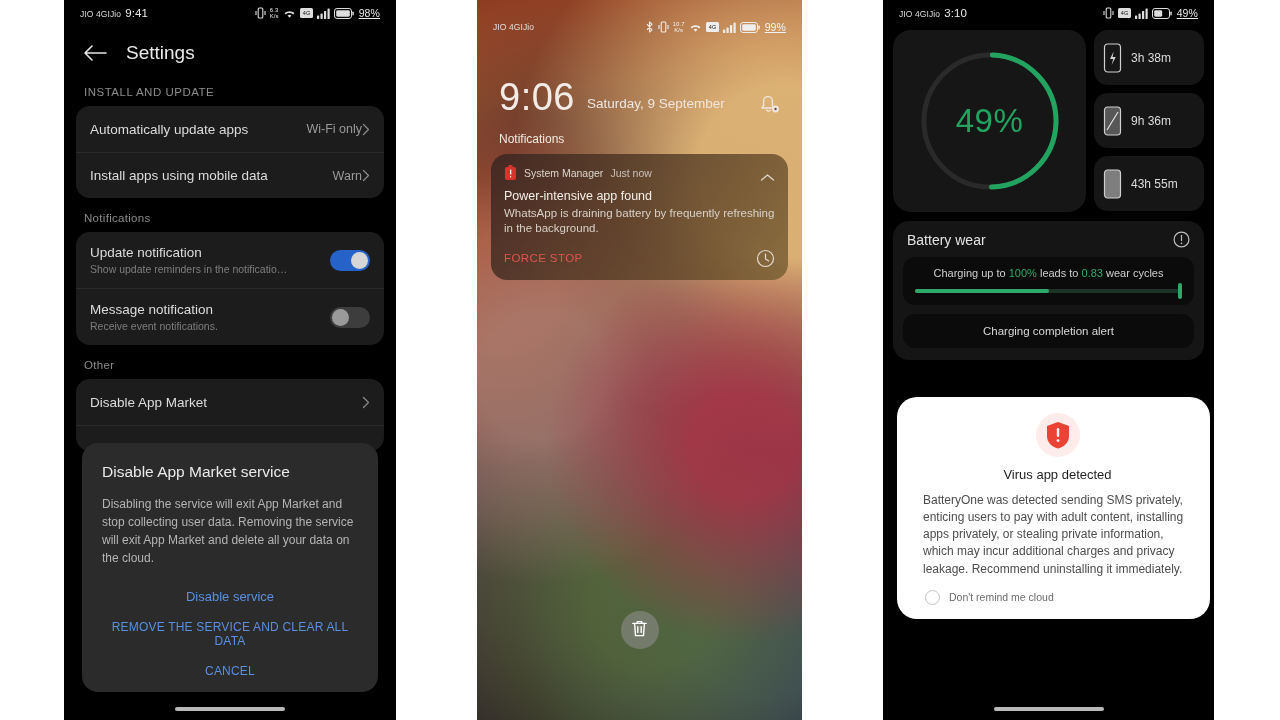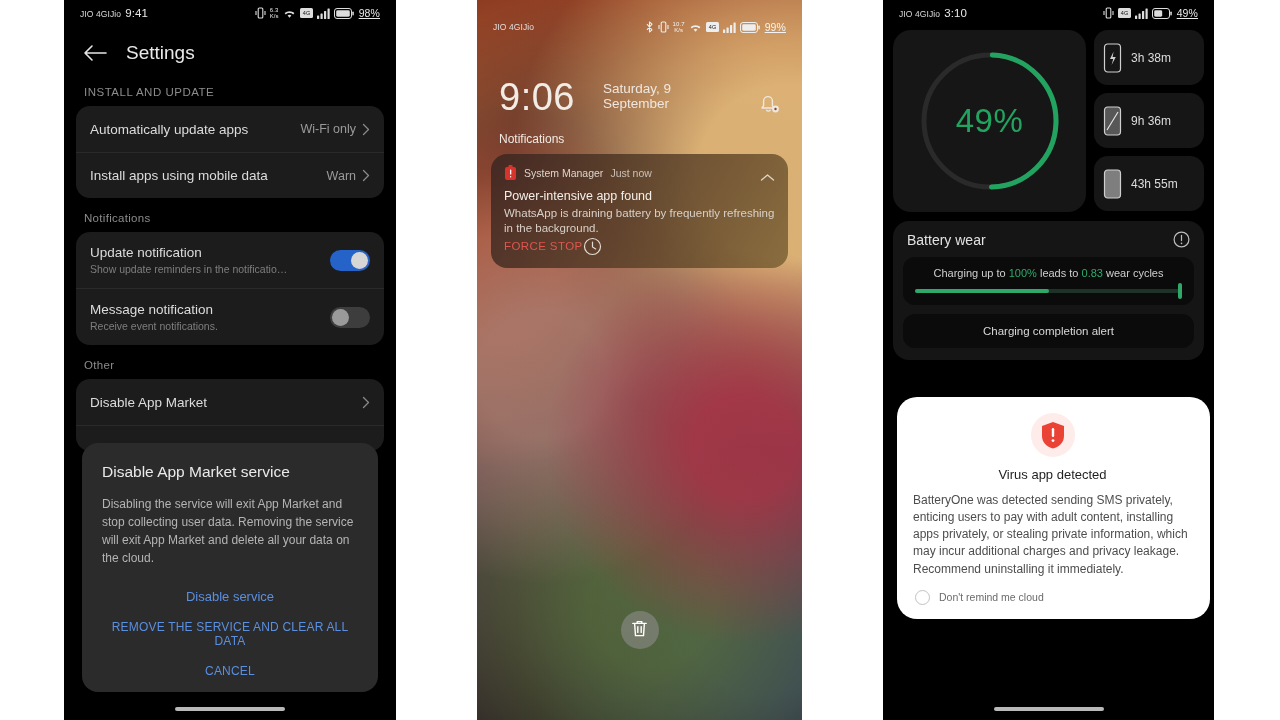--- a/index.html
+++ b/index.html
@@ -53,21 +53,21 @@
 
   .card { background: #1c1c1c; border-radius: 14px; overflow: hidden; }
   .row {
     display: flex; align-items: center; justify-content: space-between;
     padding: 13px 14px; min-height: 46px;
   }
   .row + .row { border-top: 1px solid #2a2a2a; }
   .row-main { display:flex; flex-direction: column; gap: 3px; min-width:0; }
   .row-title { font-size: 13.5px; color: #dcdcdc; }
   .row-sub { font-size: 10.5px; color: #7e7e7e; white-space: nowrap; overflow:hidden; text-overflow: ellipsis; max-width: 205px;}
-  .row-right { display:flex; align-items:center; gap: 6px; color:#9a9a9a; font-size:12.5px; white-space:nowrap;}
+  .row-right { display:flex; align-items:center; color:#9a9a9a; font-size:12.5px; white-space:nowrap;}
   .chev { width: 8px; height: 13px; color:#8a8a8a; }
 
   .toggle { width: 40px; height: 21px; border-radius: 11px; position: relative; flex: none; }
   .toggle.on  { background:#2563c9; }
   .toggle.off { background:#3d3d3d; }
   .toggle .knob { position:absolute; top:2px; width:17px; height:17px; border-radius:50%; background:#d6d6d6;}
   .toggle.on .knob  { right: 2px; }
   .toggle.off .knob { left: 2px; background:#9a9a9a; }
 
   
@@ -88,39 +88,39 @@
       radial-gradient(circle at 82% 62%, rgba(170,50,70,.85) 0 10%, rgba(170,50,70,0) 38%),
       radial-gradient(circle at 20% 52%, rgba(168,128,118,.75) 0 14%, rgba(168,128,118,0) 46%),
       radial-gradient(circle at 54% 84%, rgba(92,118,52,.62) 0 10%, rgba(92,118,52,0) 34%),
       radial-gradient(circle at 88% 86%, rgba(62,82,104,.75) 0 11%, rgba(62,82,104,0) 36%),
       radial-gradient(circle at 8% 40%, rgba(196,92,56,.8) 0 10%, rgba(196,92,56,0) 34%),
       radial-gradient(circle at 95% 24%, rgba(224,182,120,.95) 0 14%, rgba(224,182,120,0) 44%),
       radial-gradient(circle at 35% 36%, rgba(70,40,40,.85) 0 18%, rgba(70,40,40,0) 52%),
       linear-gradient(168deg, #8d3c22 0%, #a75a32 14%, #7a4030 30%, #6a4440 44%, #5e4a46 58%, #4a423e 72%, #3b3330 86%, #2a2522 100%);
   }
   #phone2 .screen { position: relative; z-index: 2; }
-  .lock-clock-row { display:flex; align-items:flex-end; gap: 28px; padding: 38px 20px 0 22px; }
+  .lock-clock-row { display:flex; align-items:flex-end; gap: 12px; padding: 38px 20px 0 22px; }
   .lock-time { font-size: 38px; color:#f2ece6; font-weight:300; line-height:1; letter-spacing:.5px;}
   .lock-date { font-size: 13.5px; color:#efe7df; padding-bottom: 5px; flex:1; }
   .bell-gear { width: 26px; height:26px; color:#f0e8e0; padding-bottom:3px; }
   .lock-notif-label { font-size: 12px; color:#f0eae4; padding: 16px 22px 8px 22px; }
 
   .notif-card {
     margin: 0 14px; border-radius: 16px; padding: 11px 13px 12px 13px;
     background: linear-gradient(120deg, rgba(60,38,34,.88), rgba(96,70,40,.80) 70%, rgba(116,92,48,.78));
     backdrop-filter: blur(2px);
   }
   .notif-head { display:flex; align-items:center; gap: 7px; }
   .notif-appicon { width: 13px; height:15px; flex:none; }
   .notif-app { font-size: 10.5px; color:#ded6ce; }
   .notif-when { font-size: 10.5px; color:#c9c0b8; }
   .notif-chevup { margin-left:auto; width: 15px; height: 9px; color:#ddd5cd; }
   .notif-title { font-size: 12.5px; color:#f4efe9; margin-top: 9px; }
   .notif-body { font-size: 11.5px; line-height:1.33; color:#d8d0c8; margin-top: 3px; }
-  .notif-foot { display:flex; align-items:center; margin-top: 0; }
+  .notif-foot { display:flex; align-items:center; justify-content:space-between; margin-top: 12px; }
   .notif-action { font-size: 11.5px; color:#e0554e; letter-spacing:.4px; }
   .clock-ic { width: 19px; height:19px; color:#e4dcd4; }
 
   .trash-fab {
     position:absolute; left:50%; transform:translateX(-50%); top: 611px;
     width: 38px; height: 38px; border-radius:50%; background: rgba(140,138,136,.62);
     display:flex; align-items:center; justify-content:center; z-index:3;
   }
   .trash-fab svg { width: 17px; height: 19px; color:#fff; }
 
@@ -149,21 +149,21 @@
   .wear-fill { position:absolute; left:0; top:0; bottom:0; border-radius:2px; background:#2fa96a; }
   .wear-tip { position:absolute; right:0; top:-6px; width: 4px; height: 16px; border-radius:2px; background:#2fa96a; }
   .alert-btn { margin-top: 9px; background:#0b0b0b; border-radius: 12px; height: 34px;
                display:flex; align-items:center; justify-content:center; font-size: 11.5px; color:#d8d8d8; }
 
   .status-card { background:#151515; border-radius: 16px; margin-top: 10px; padding: 10px 14px 16px 14px; }
   .status-title { font-size: 14px; color:#e2e2e2; }
 
   .p3-dialog {
     position:absolute; left: 14px; right: 4px; top: 397px;
-    background:#fff; border-radius: 20px; padding: 16px 18px 14px 16px; z-index: 5;
+    background:#fff; border-radius: 20px; padding: 16px 18px 14px 26px; z-index: 5;
   }
   .shield-wrap { display:flex; justify-content:center; margin-bottom: 10px; }
   .shield-halo { width: 44px; height: 44px; border-radius:50%; background: rgba(234,67,53,.10);
                  display:flex; align-items:center; justify-content:center; }
   .shield-halo svg { width: 26px; height: 28px; }
   .p3-dialog h3 { text-align:center; font-size: 13px; color:#1f1f1f; font-weight:400; margin-bottom: 10px; }
   .p3-dialog p { font-size: 12px; line-height: 1.43; color:#4d4d4d; }
   .checkrow { display:flex; align-items:center; gap: 9px; margin-top: 12px; padding-left: 2px; }
   .radio { width: 15px; height:15px; border-radius:50%; border: 1.3px solid #c2c2c2; flex:none; }
   .checkrow span { font-size: 10.5px; color:#6b6b6b; }

